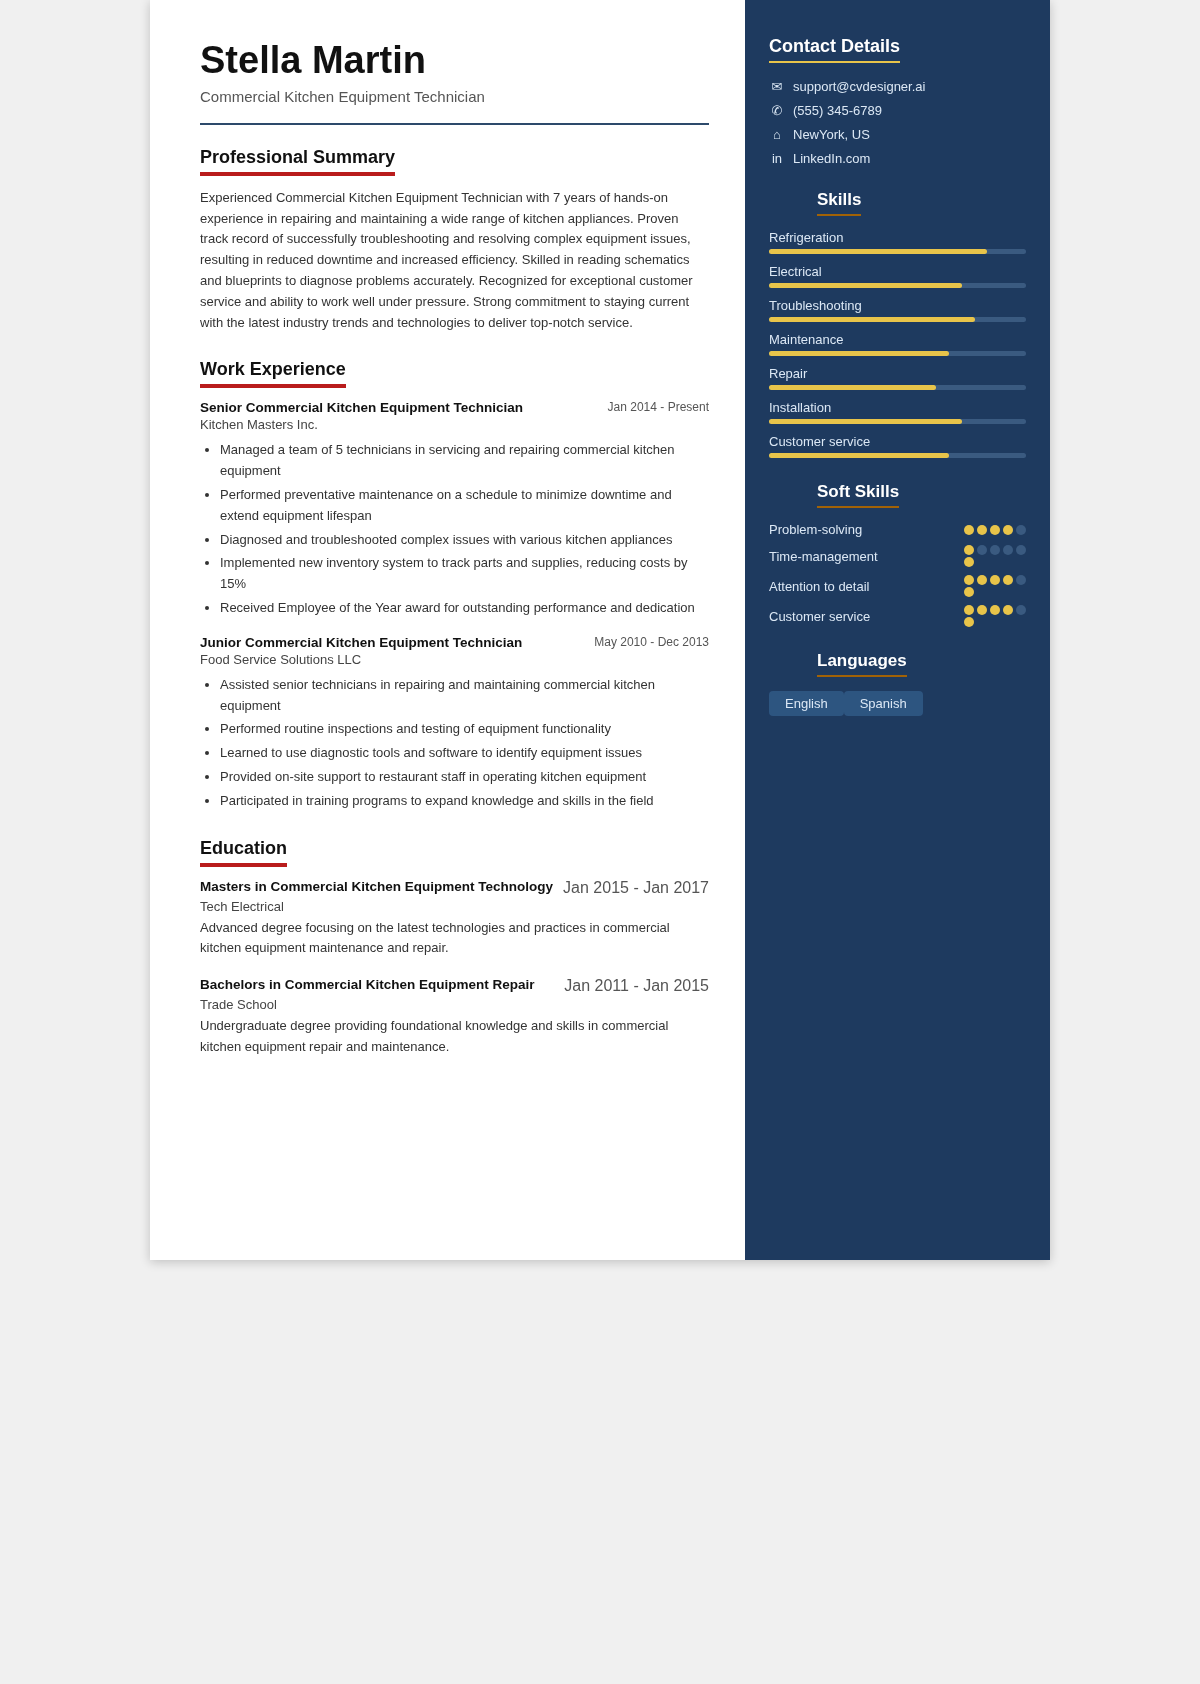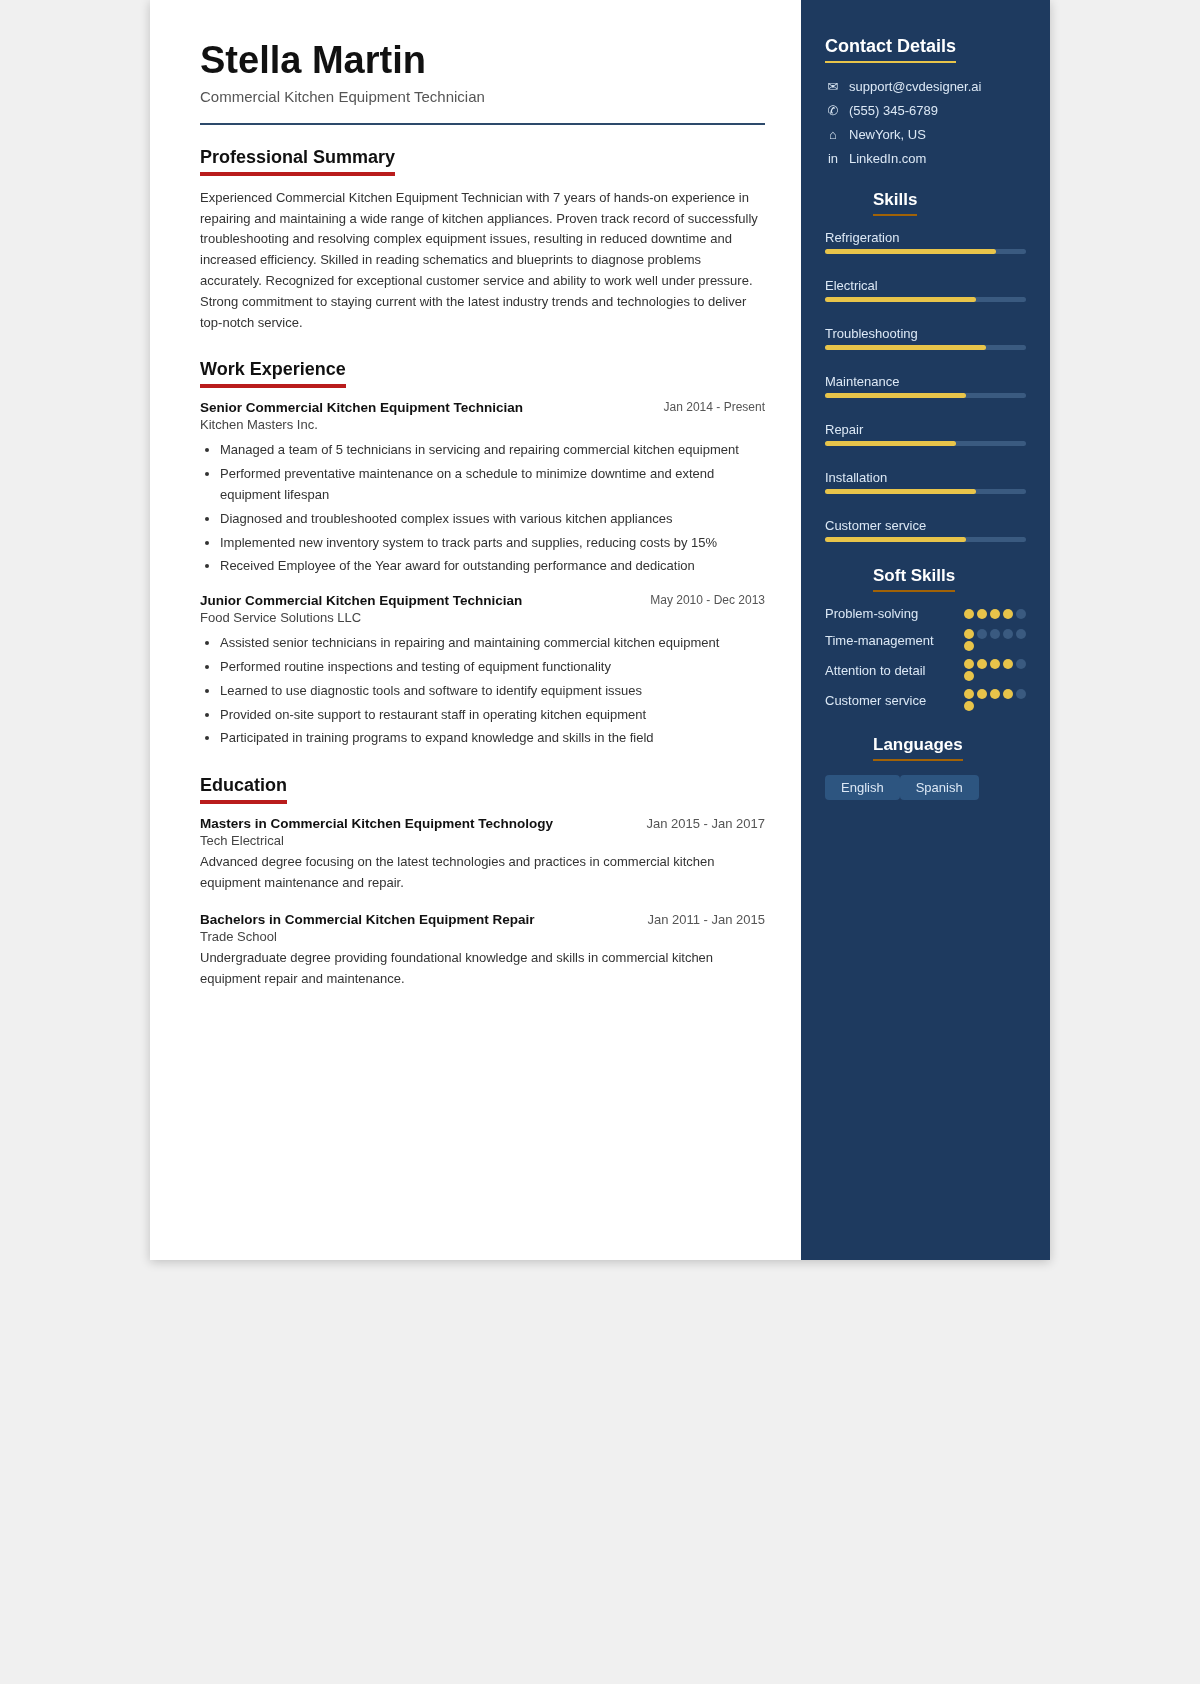--- a/index.html
+++ b/index.html
@@ -99,40 +99,40 @@
       justify-content: space-between;
       align-items: flex-start;
       margin-bottom: 2px;
     }
     .edu-degree {
       font-size: 13.5px;
       font-weight: 700;
       color: #111;
     }
     .edu-dates {
-      font-size: 13px;
+      font-size: 16px;
       color: #555;
       white-space: nowrap;
       margin-left: 2px;
     }
     .edu-school {
       font-size: 13px;
       color: #444;
       margin-bottom: 4px;
     }
     .edu-desc {
       font-size: 13px;
       color: #333;
       line-height: 1.6;
       margin-bottom: 18px;
     }
 
     
     .right-col {
-      width: 249px;
+      width: 305px;
       background: #1e3a5f;
       padding: 36px 24px 40px 24px;
       color: #fff;
     }
     .contact-title {
       font-size: 18px;
       font-weight: 700;
       color: #fff;
       border-bottom: 2px solid #e8c44a;
       padding-bottom: 4px;
@@ -161,21 +161,21 @@
       padding-bottom: 4px;
       margin-bottom: 14px;
       display: inline-block;
       margin-left: 48px;
     }
     .sidebar-section {
       margin-bottom: 24px;
     }
     
     .skill-item {
-      margin-bottom: 24px;
+      margin-bottom: 10px;
     }
     .skill-name {
       font-size: 13px;
       color: #dce8f5;
       margin-bottom: 4px;
     }
     .skill-bar-bg {
       width: 100%;
       height: 5px;
       background: #3a5a80;

